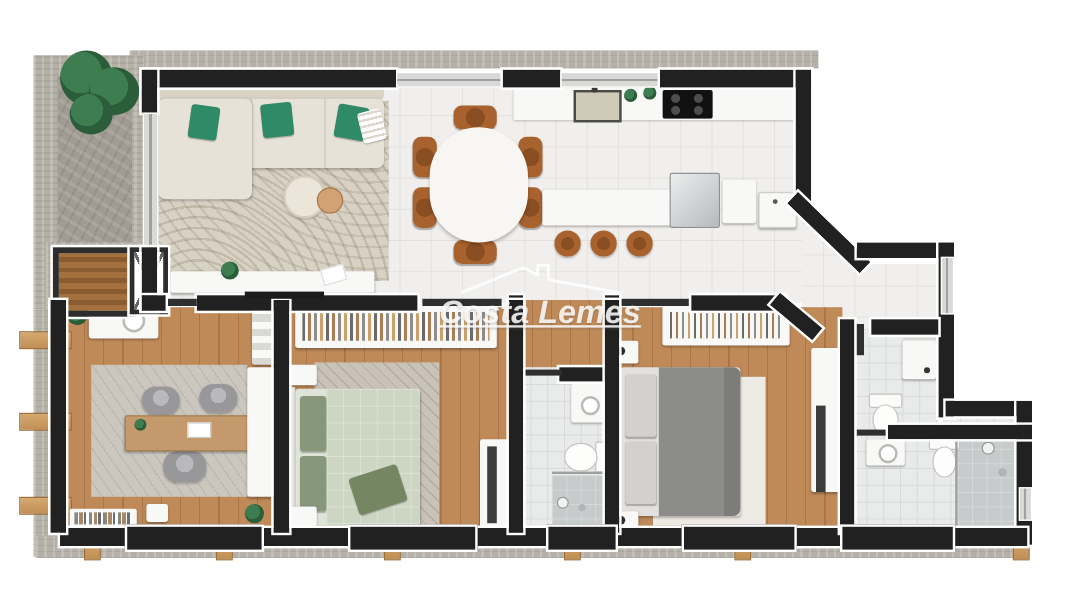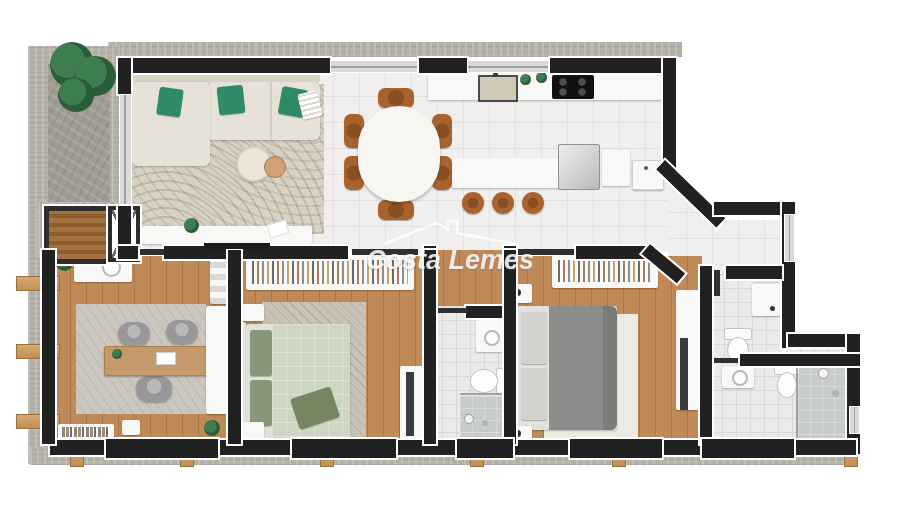--- a/index.html
+++ b/index.html
@@ -261,16 +261,16 @@
   <div class="abs z4 leaf" style="left:438px;top:308px;width:30px;height:5px;"></div>
   <div class="abs z3 wall" style="left:504px;top:250px;width:12px;height:194px;"></div>
   <div class="abs z3 wall" style="left:700px;top:266px;width:12px;height:178px;"></div>
   <div class="abs z3 wall" style="left:740px;top:354px;width:120px;height:12px;"></div>
   <div class="abs z4 leaf" style="left:714px;top:358px;width:24px;height:5px;"></div>
 
   <div class="abs z5 wm" style="left:352px;top:218px;width:196px;">
     <svg width="140" height="28" viewBox="0 0 140 28" style="display:block;margin:0 auto;">
       <polyline points="4,26 56,5 68,11 68,3 77,3 77,15 136,26" fill="none" stroke="rgba(255,255,255,0.8)" stroke-width="2.5"></polyline>
     </svg>
-    <div style="font-size:27px;line-height:28px;">Costa Lemes</div>
+    <div style="font-size:27px;line-height:28px;text-decoration:underline;">Costa Lemes</div>
   </div>
 
 </div>
 
 </body></html>

